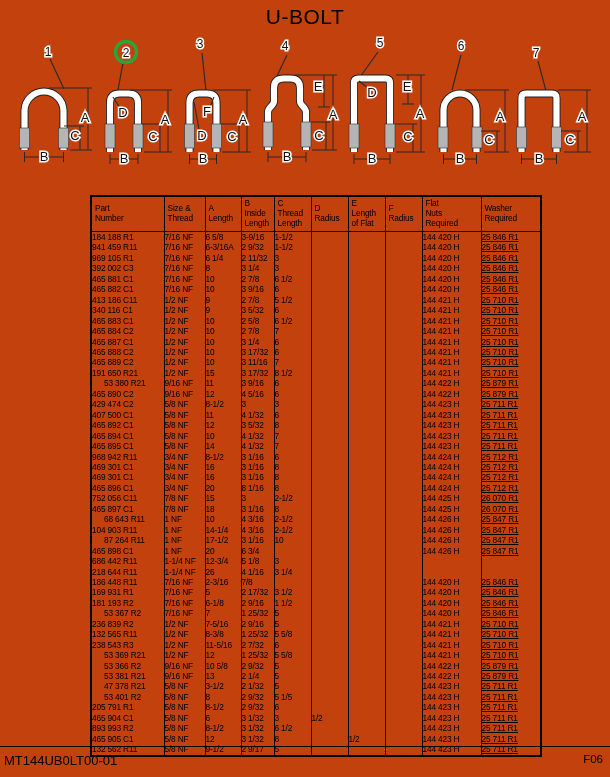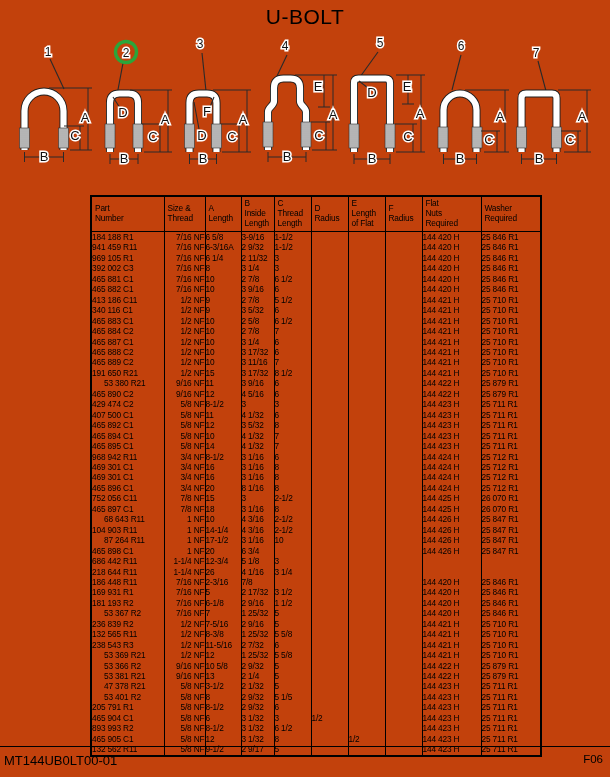--- a/index.html
+++ b/index.html
@@ -20,24 +20,24 @@
       table-layout:fixed;font-size:8.3px;letter-spacing:-0.15px;line-height:10.45px;margin-left:7px;}
   table.parts{border:2px solid #000;}
   table.parts th,table.parts td{border-left:1px solid #000;border-right:1px solid #000;
       overflow:hidden;white-space:nowrap;padding:0;font-weight:400;}
   table.parts thead th{border-bottom:1px solid #000;height:32px;vertical-align:middle;
       text-align:left;white-space:pre-line;line-height:9.8px;padding:1px 0 1px 3px;
       font-size:8.3px;}
   table.parts td{height:10.45px;}
   td.c0{padding-left:7px;}
   td.c0.ind{padding-left:12px;}
-  td.c1{text-align:right;padding-right:2px;}
+  td.c1{text-align:left;padding-right:2px;}
   td.c2,td.c3,td.c4,td.c5,td.c6,td.c7{padding-left:2px;}
   td.c8{padding-left:4px;}
-  td.c9{padding-left:9px;}
+  td.c9{padding-left:9px;text-decoration:underline;}
   .footer-line{position:absolute;top:746px;left:0;width:610px;height:0;border-top:1px solid #000;}
   .doc-id{position:absolute;left:4px;top:753px;font-size:13px;}
   .page-code{position:absolute;right:7px;top:753px;font-size:11.5px;}
 </style>
 </head>
 <body>
 
 <div class="page">
 
   <h1 class="title">U-BOLT</h1>

